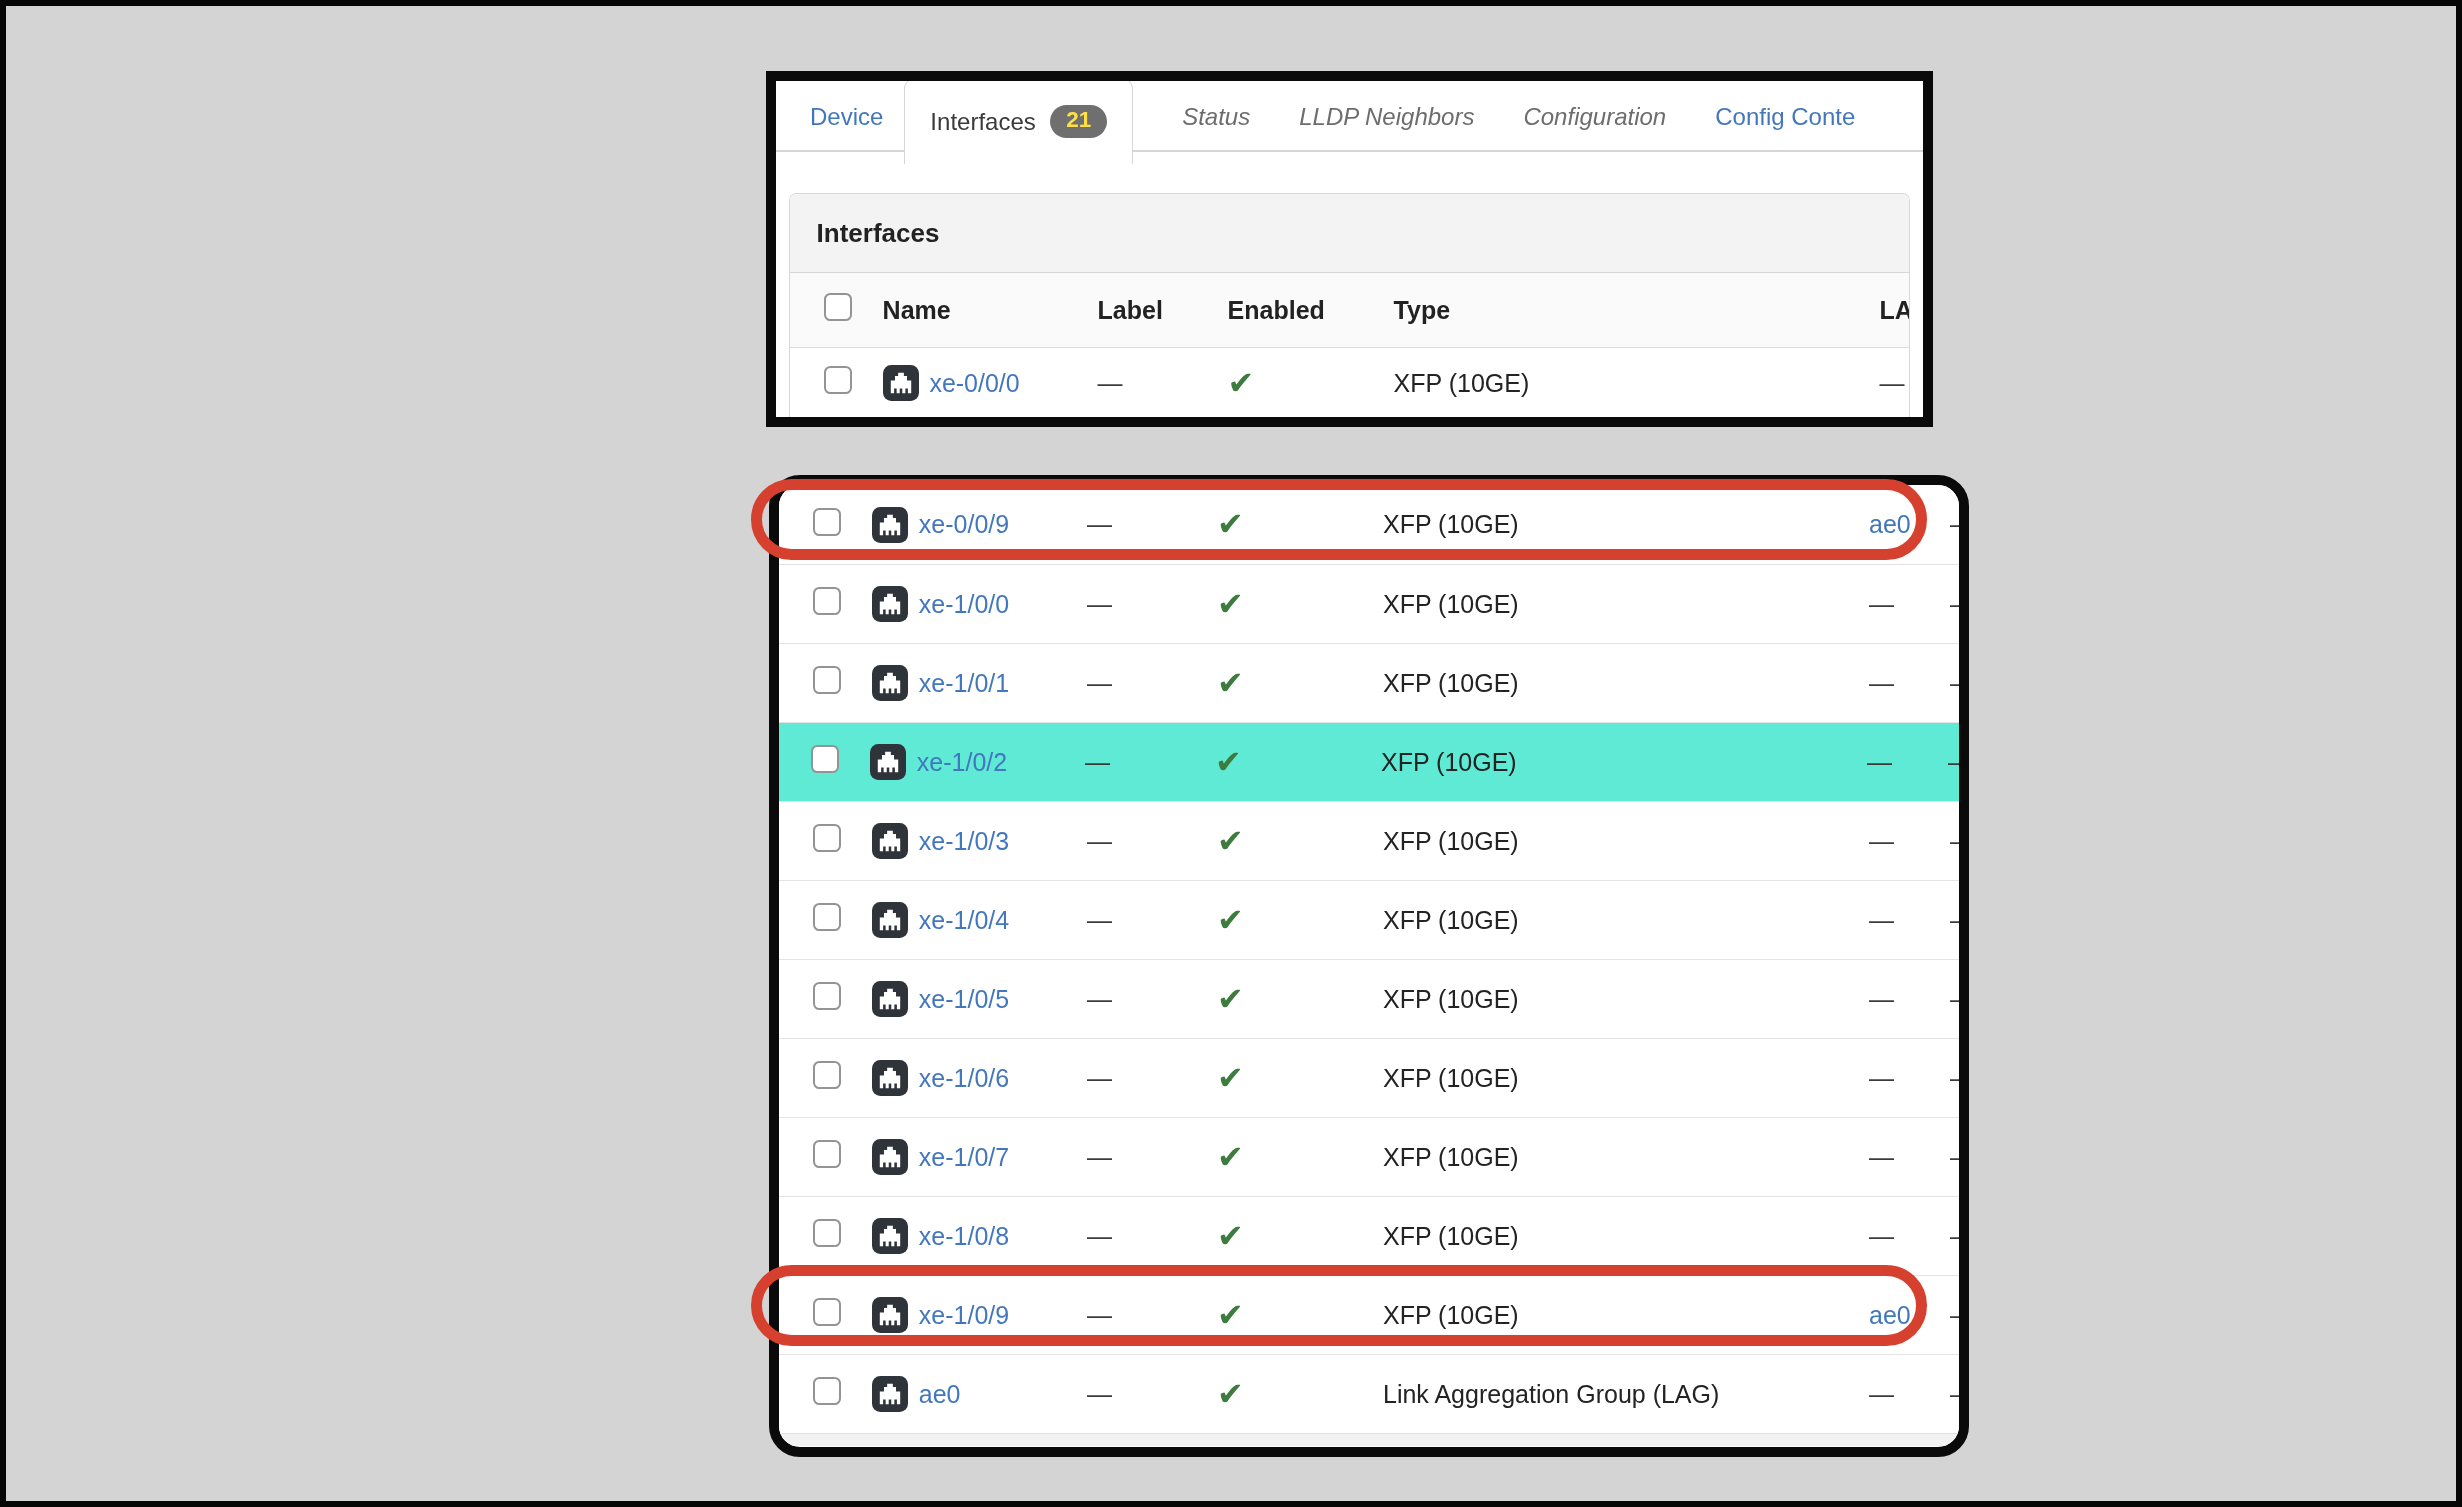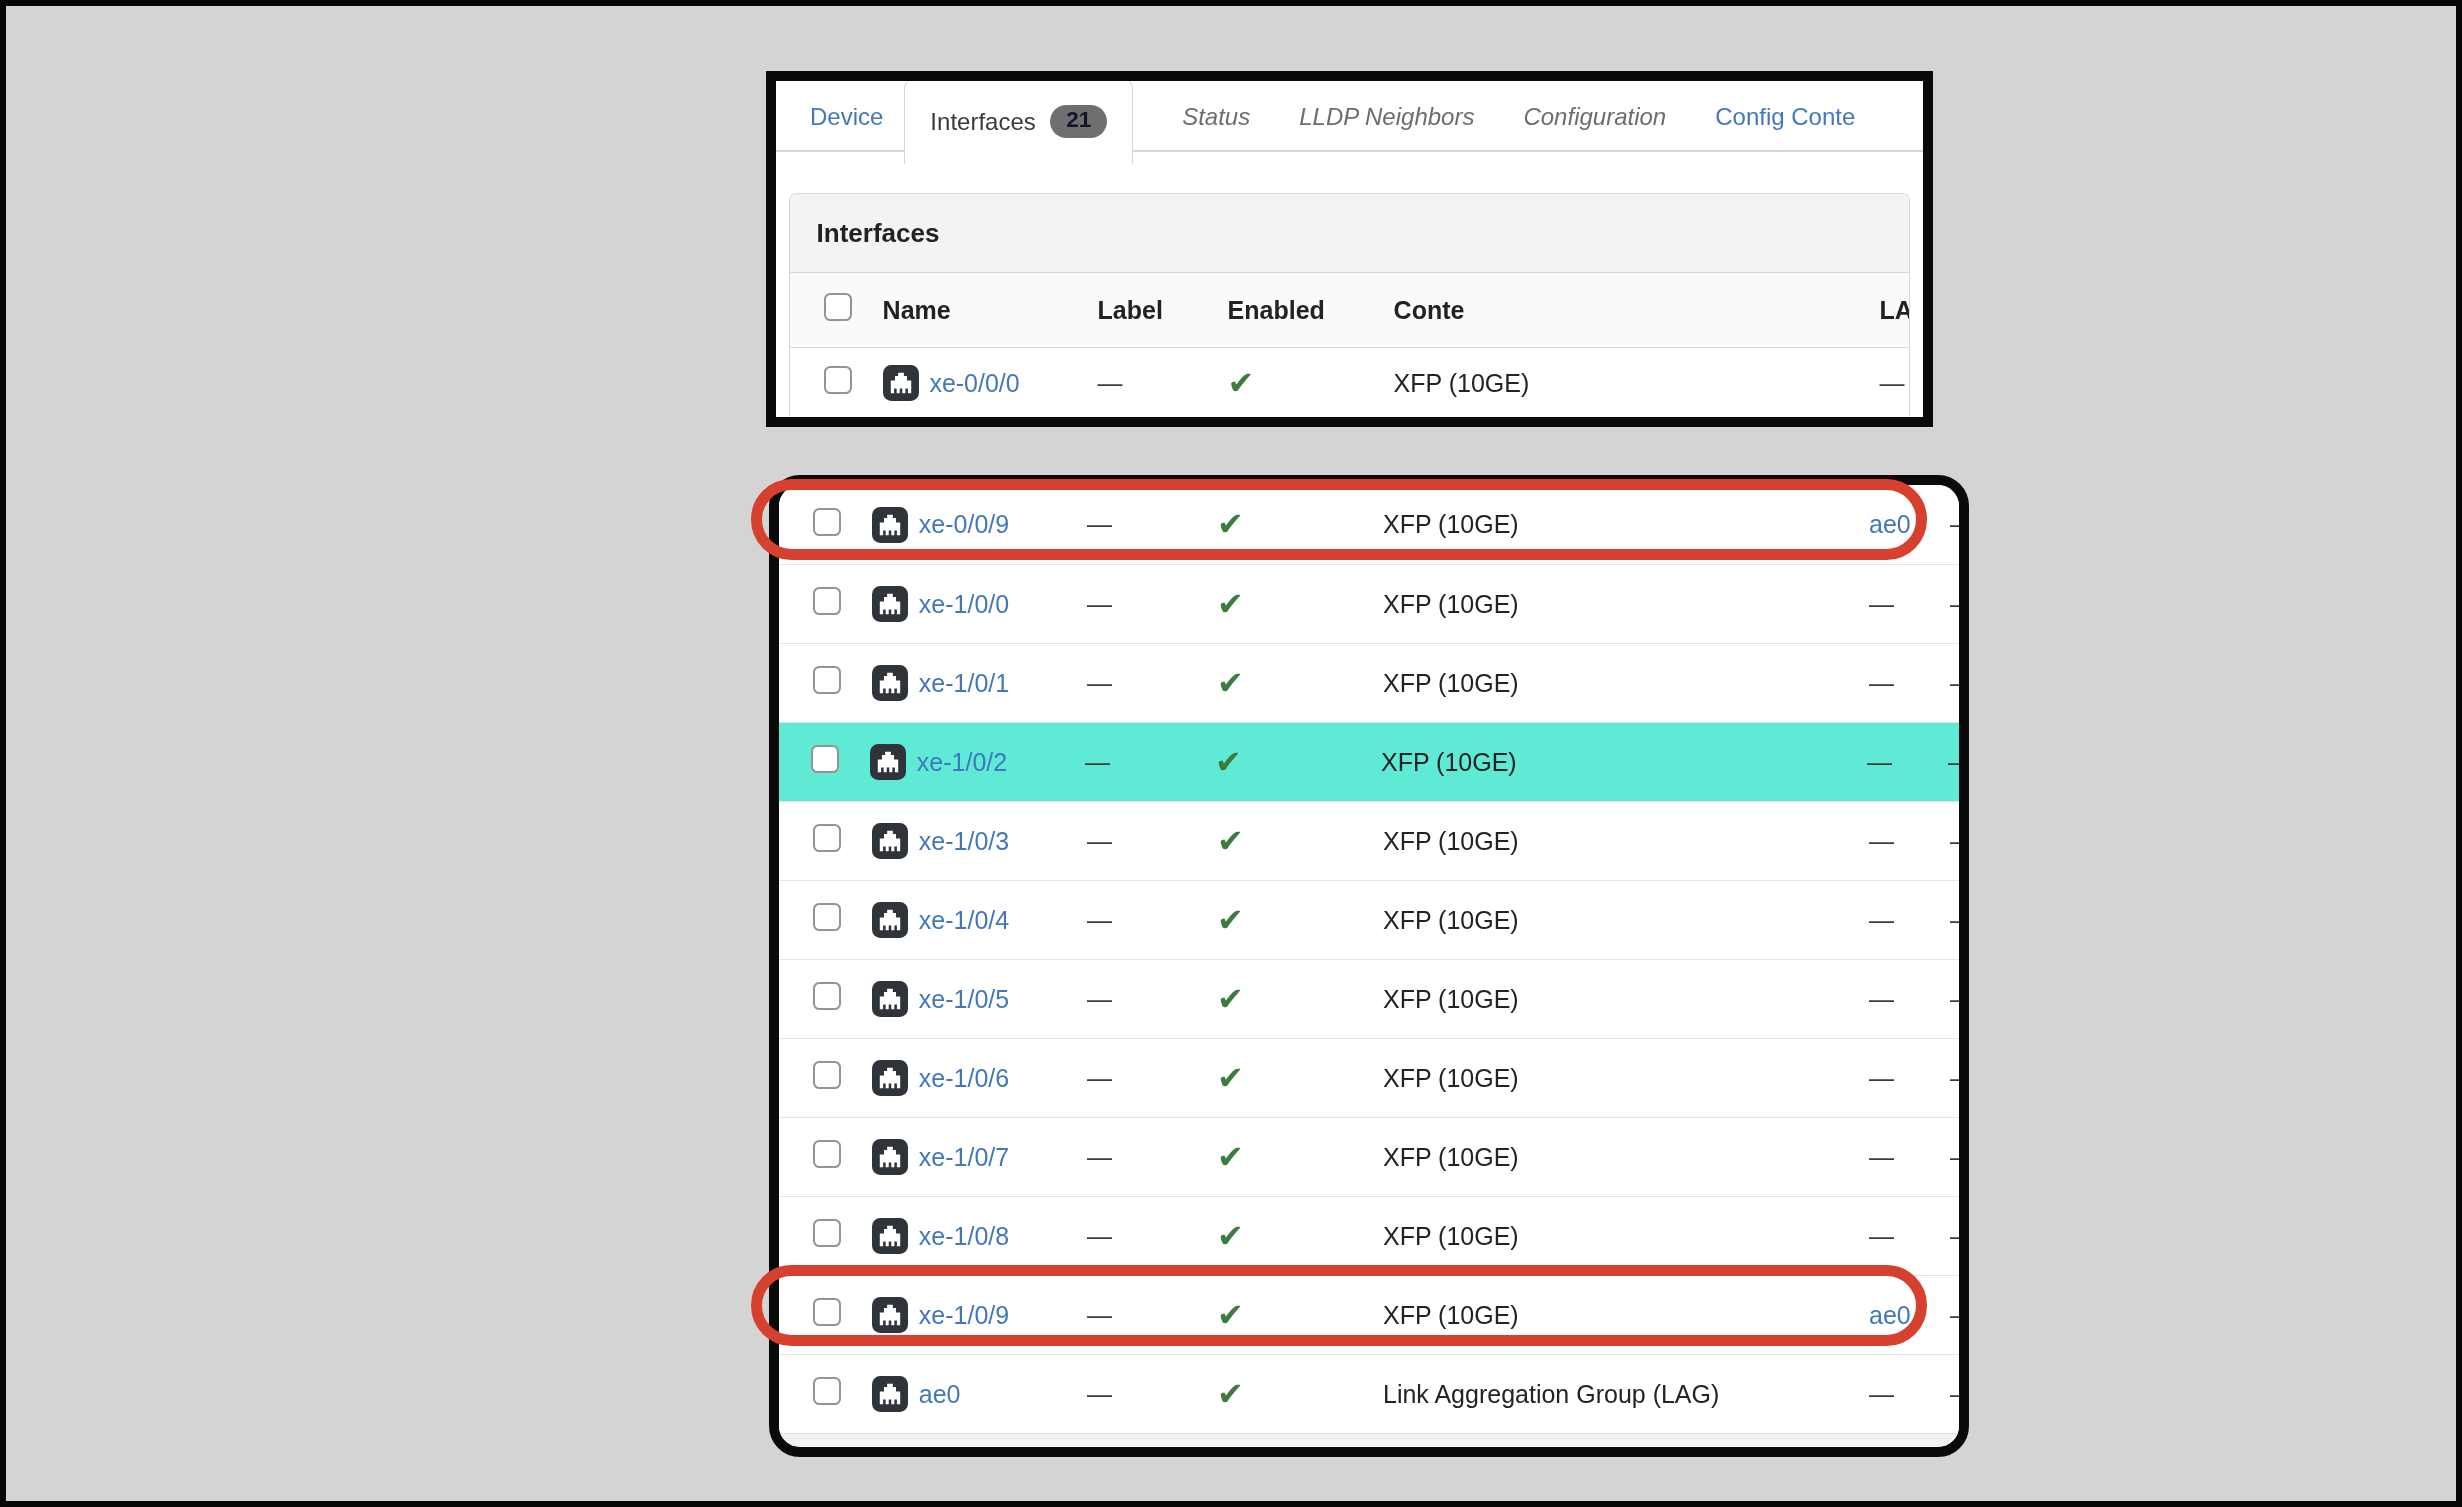--- a/index.html
+++ b/index.html
@@ -36,21 +36,21 @@
     display: flex; align-items: center; gap: 14.4px;
     height: 86px; padding: 0 25px;
     margin-left: -28px; margin-right: 49px;
     background: #fff;
     border: 1.8px solid #d6d6d6; border-bottom: none;
     border-radius: 10.8px 10.8px 0 0;
     cursor: pointer;
   }
   .tab-active-label { font-size: 24px; color: #3a3a3a; white-space: nowrap; }
   .badge {
-    background: #6f6f6f; color: #0f172a;
+    background: #6f6f6f; color: #fde047;
     font-size: 22.5px; font-weight: bold;
     padding: 4.5px 16px 6.3px; border-radius: 898px;
     line-height: 1;
   }
 
   
   .card {
     margin: 29px 12.6px 0;
     border: 1.8px solid #d8d8d8; border-bottom: none;
     border-radius: 7.2px 7.2px 0 0;
@@ -130,21 +130,21 @@
         </div>
       <div class="tab-underline"></div>
     </div>
     <div class="card">
       <div class="card-header">Interfaces</div>
       <div class="thead grid" id="thead-top">
           <div class="cell c-check"><span class="checkbox"></span></div>
           <div class="cell c-name">Name</div>
           <div class="cell c-label">Label</div>
           <div class="cell c-enabled">Enabled</div>
-          <div class="cell c-type">Conte</div>
+          <div class="cell c-type">Type</div>
           <div class="cell c-lag">LAG</div>
           <div class="cell c-extra"></div>
         </div>
       <div id="rows-top">
           <div class="trow grid">
     <div class="cell c-check">
       <span class="checkbox"></span>
     </div>
     <div class="cell c-name">
       <span class="if-icon">

